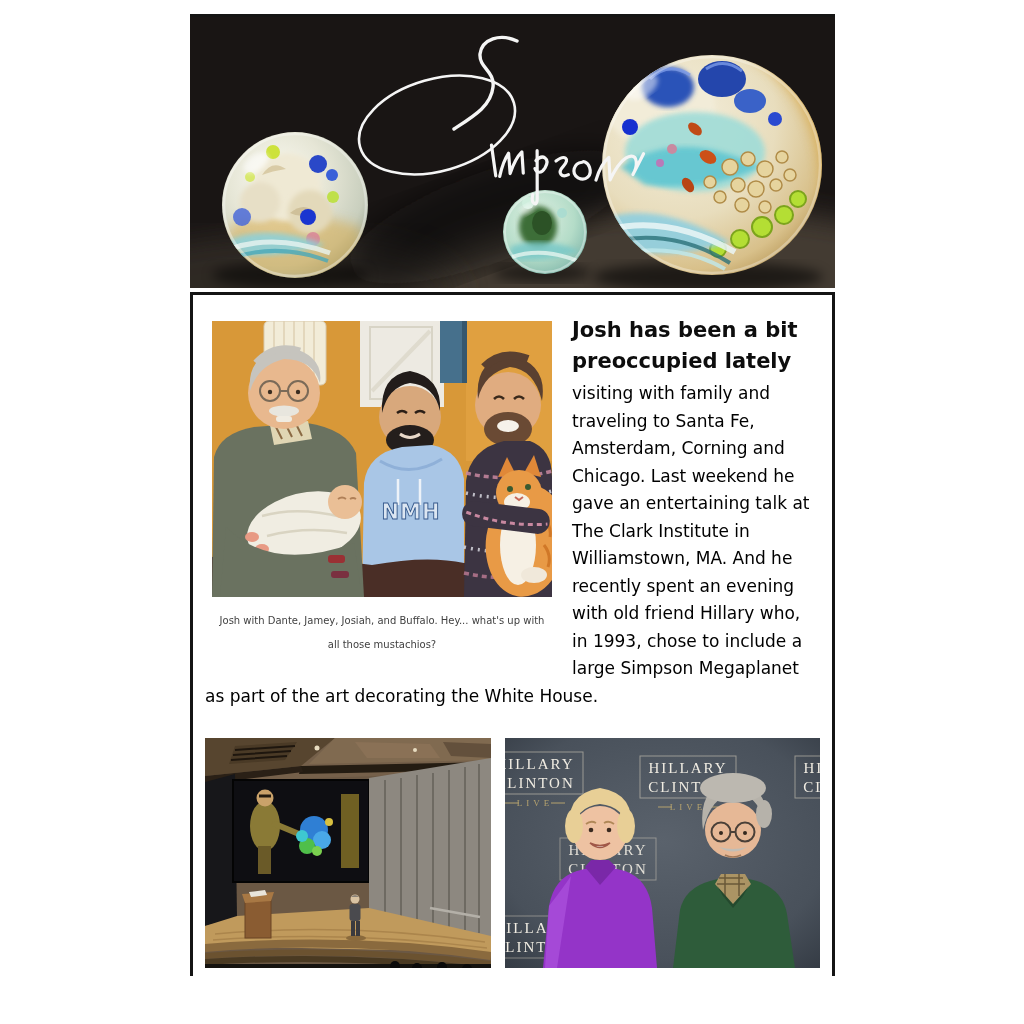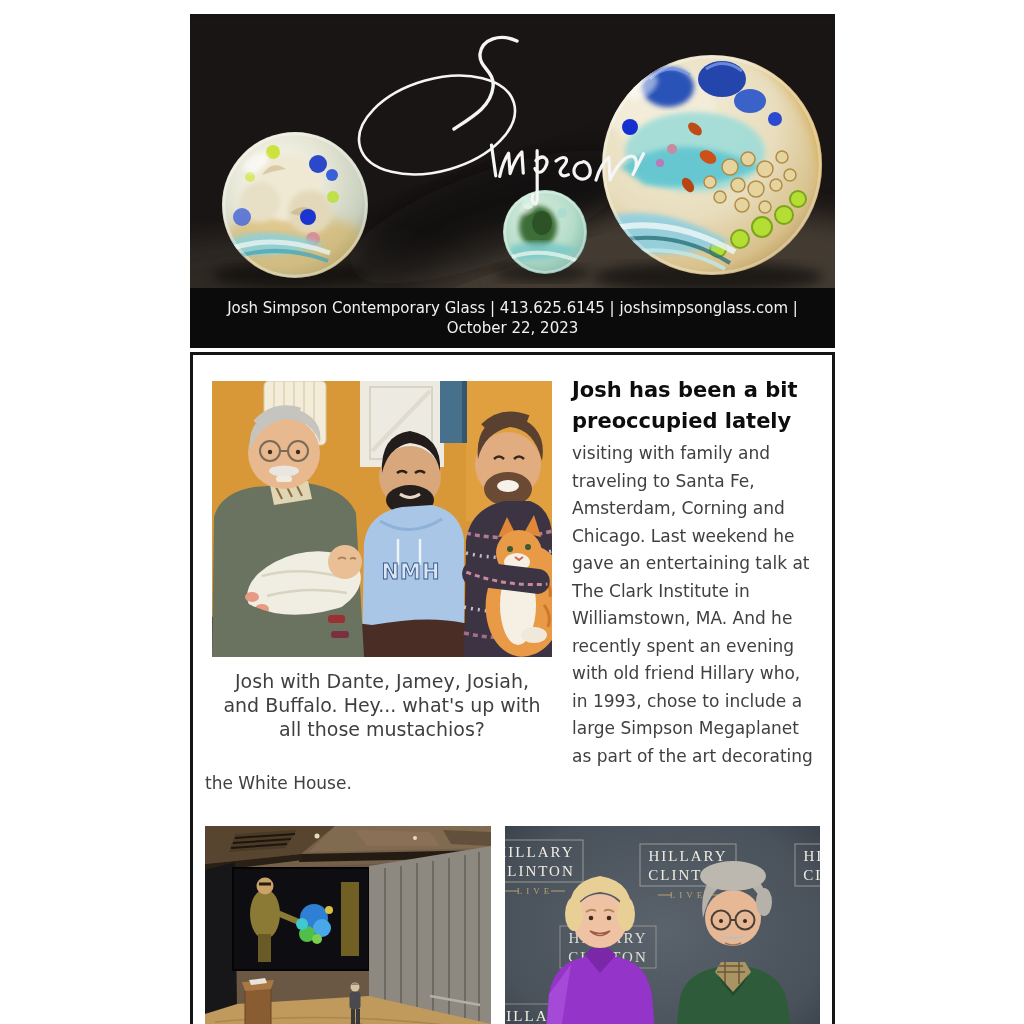--- a/index.html
+++ b/index.html
@@ -20,26 +20,26 @@
   .content{
     margin-top:4px;background:#ffffff;height:684px;
     border:3px solid #141414;border-bottom:none;
     box-sizing:border-box;
     padding:20px 12px 0 12px;
   }
   .figure-family{float:left;width:340px;margin:6px 20px 6px 0;}
   .figure-family svg{display:block;width:340px;height:276px;}
   .figure-family figcaption{
     margin-top:12px;padding:0 4px;text-align:center;
-    font-size:19px;line-height:24px;color:#3f3f3f;
+    font-size:10px;line-height:24px;color:#3f3f3f;
   }
   .headline{
     margin:0 0 3px 0;font-size:21px;line-height:31px;font-weight:bold;color:#0d0d0d;
   }
-  .body-text{margin:0;font-size:17px;line-height:27.5px;color:#404040;}
+  .body-text{margin:0;font-size:17px;line-height:27.5px;color:#000000;}
   .photo-row{clear:both;padding-top:28px;display:flex;justify-content:space-between;}
   .photo-row svg{display:block;}
 </style>
 </head>
 <body>
 
 <div class="email">
 
   <div class="top-rule"></div>
 
@@ -191,25 +191,20 @@
         <path d="M312,158 C313,148 315,140 318,134 L322,154 C324,144 327,136 331,131 L335,152"></path>
         <path d="M346,128 L352,176 C353,184 346,182 347,172"></path>
         <path d="M346,138 C352,130 360,134 356,144 C353,151 348,150 346,146"></path>
         <path d="M366,136 C374,128 380,132 374,140 C368,148 374,152 380,148"></path>
         <path d="M392,134 C384,136 382,146 390,150 C398,153 404,146 400,138 C397,132 392,133 392,134"></path>
         <path d="M408,150 C410,138 414,130 418,126 L422,148 C426,136 432,124 440,122 C446,121 448,130 444,140 L452,118"></path>
       </g>
     </g>
   </svg>
 
-  <div class="info-bar">
-    <div class="inner">
-      <span>Josh Simpson Contemporary Glass | 413.625.6145 | </span><span>joshsimpsonglass.com</span><span> | October 22, 2023</span>
-    </div>
-  </div>
 
   <div class="content">
 
     <figure class="figure-family" style="margin-left:7px;">
 
       <svg viewBox="0 0 340 276" xmlns="http://www.w3.org/2000/svg">
         <rect width="340" height="276" fill="#d89838"></rect>
         <rect x="254" y="0" width="86" height="140" fill="#e0a040"></rect>
         <rect x="52" y="0" width="62" height="64" rx="5" fill="#f2ecd8" stroke="#d8c9ac"></rect>
         <path d="M62,0 V64 M72,0 V64 M82,0 V64 M92,0 V64 M102,0 V64" stroke="#ded0b2" stroke-width="1.5"></path>

